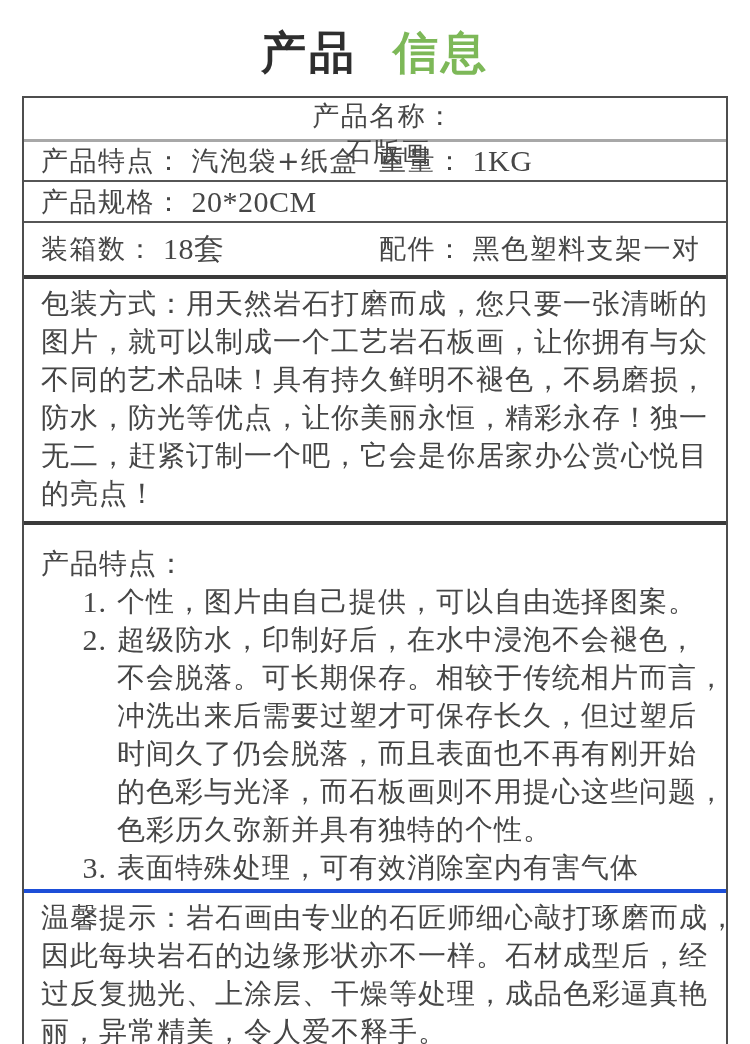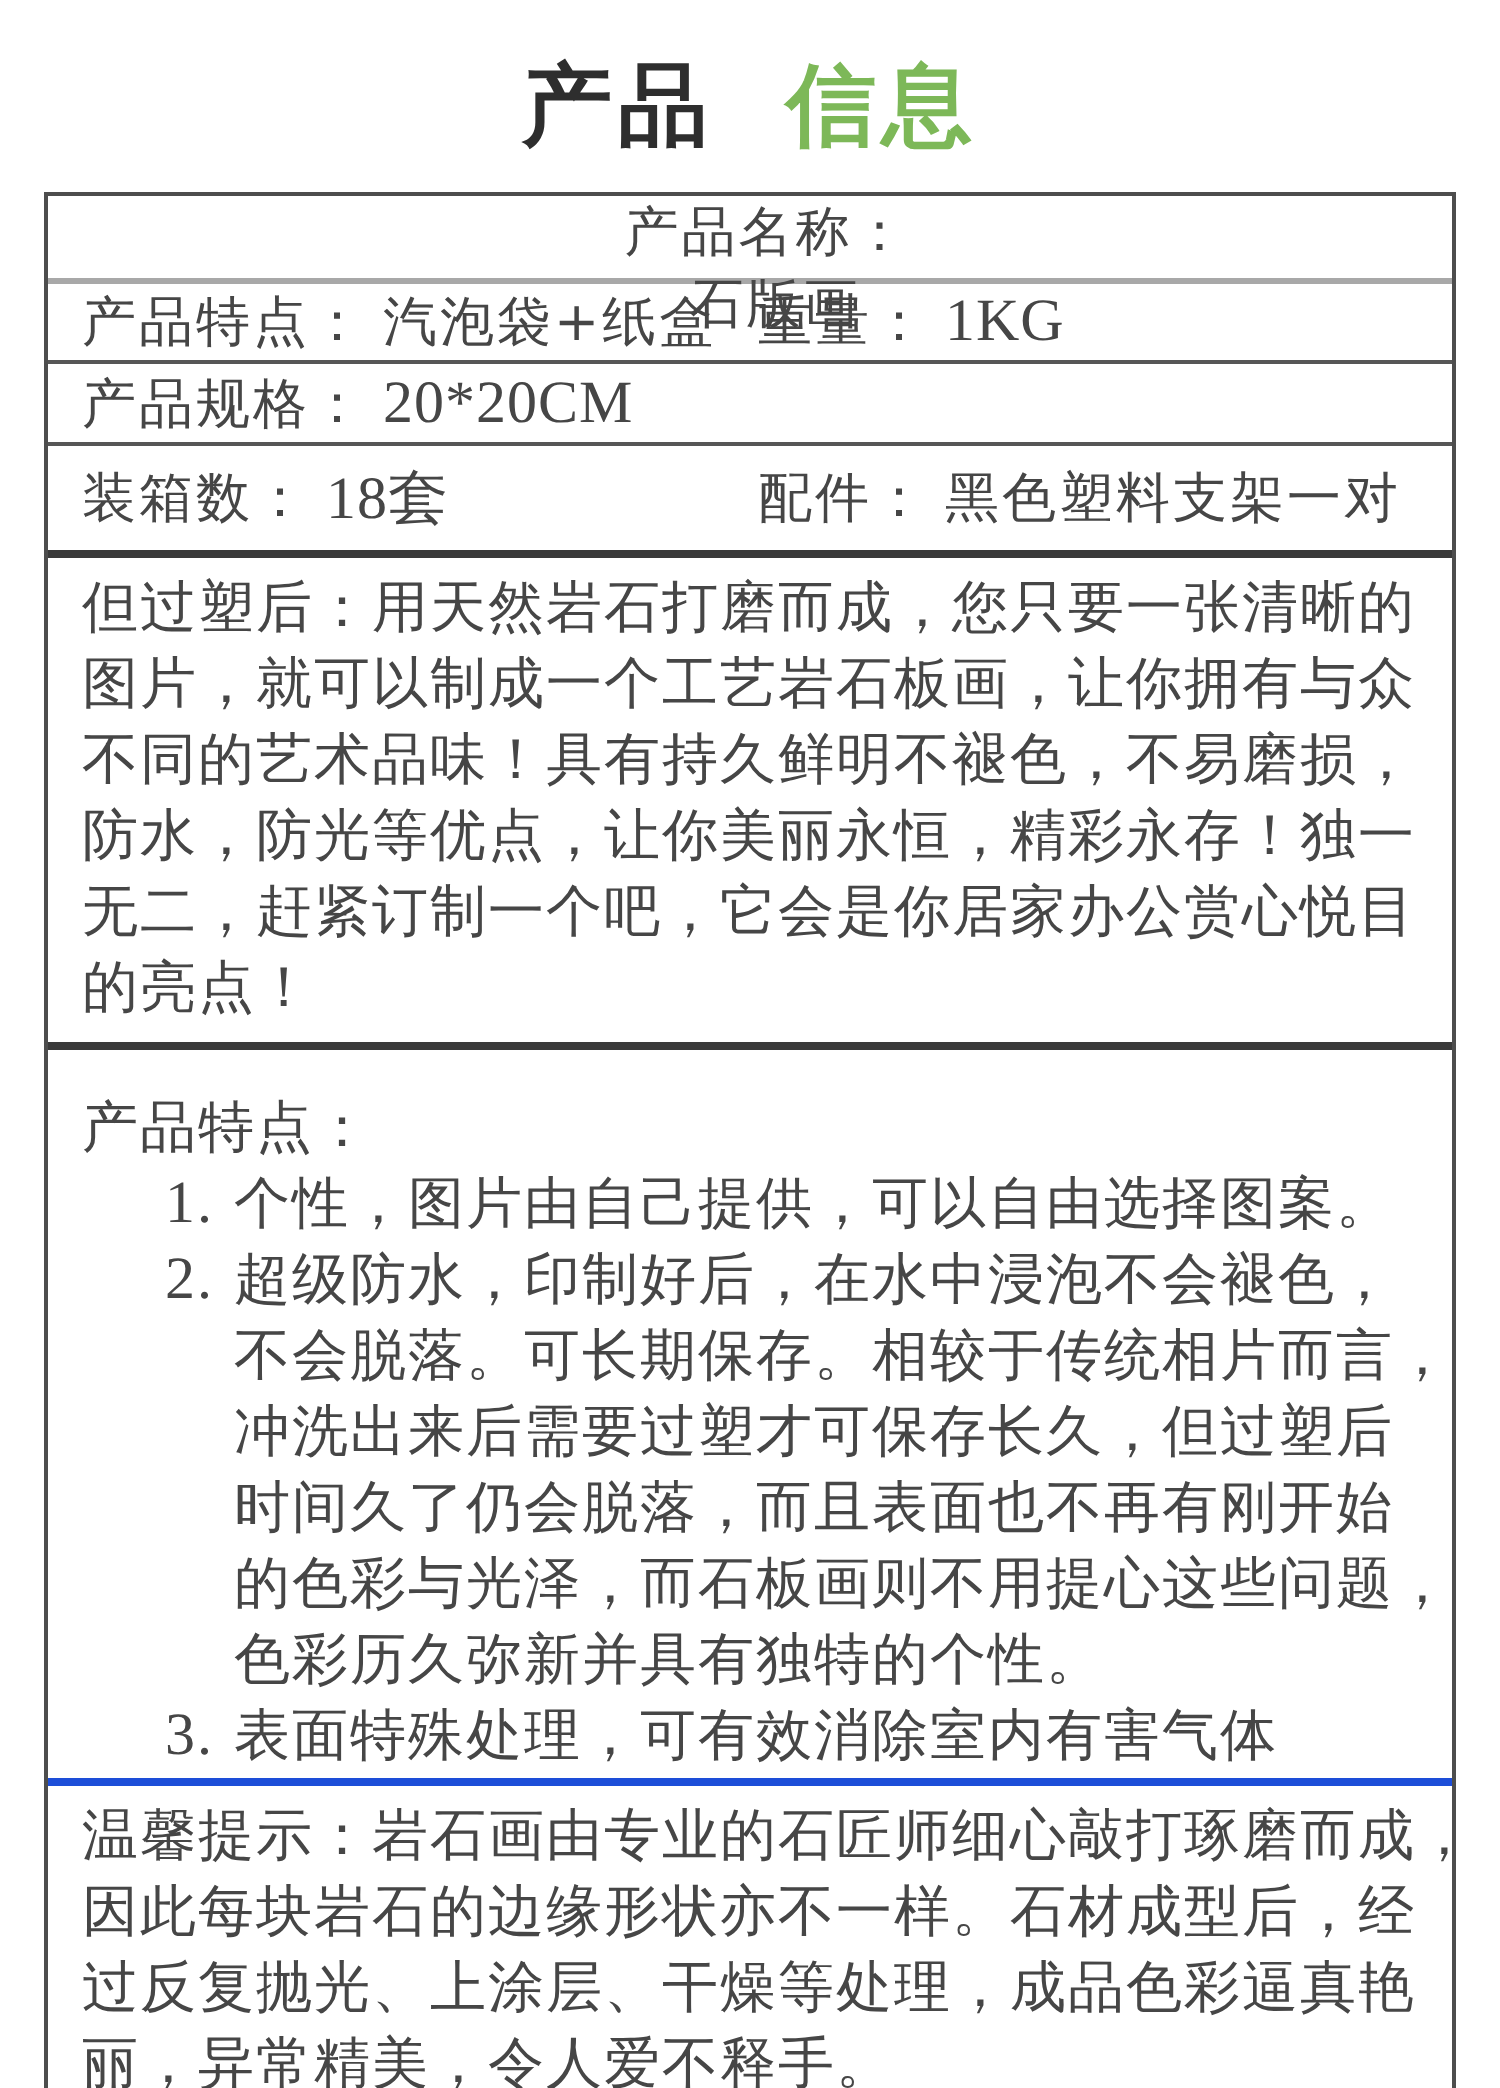--- a/index.html
+++ b/index.html
@@ -92,21 +92,21 @@
       <span class="lbl">装箱数：</span>
       <span class="val latin">18套</span>
     </span>
     <span class="cell cell-right">
       <span class="lbl">配件：</span>
       <span class="val">黑色塑料支架一对</span>
     </span>
   </div>
 
   <div class="section craft">
-    <div class="pline"><span class="lbl">但过塑后：</span><span>用天然岩石打磨而成，您只要一张清晰的</span></div>
+    <div class="pline"><span class="lbl">包装方式：</span><span>用天然岩石打磨而成，您只要一张清晰的</span></div>
     <div class="pline">图片，就可以制成一个工艺岩石板画，让你拥有与众</div>
     <div class="pline">不同的艺术品味！具有持久鲜明不褪色，不易磨损，</div>
     <div class="pline">防水，防光等优点，让你美丽永恒，精彩永存！独一</div>
     <div class="pline">无二，赶紧订制一个吧，它会是你居家办公赏心悦目</div>
     <div class="pline">的亮点！</div>
   </div>
 
   <div class="section features">
     <div class="pline">产品特点：</div>
 

